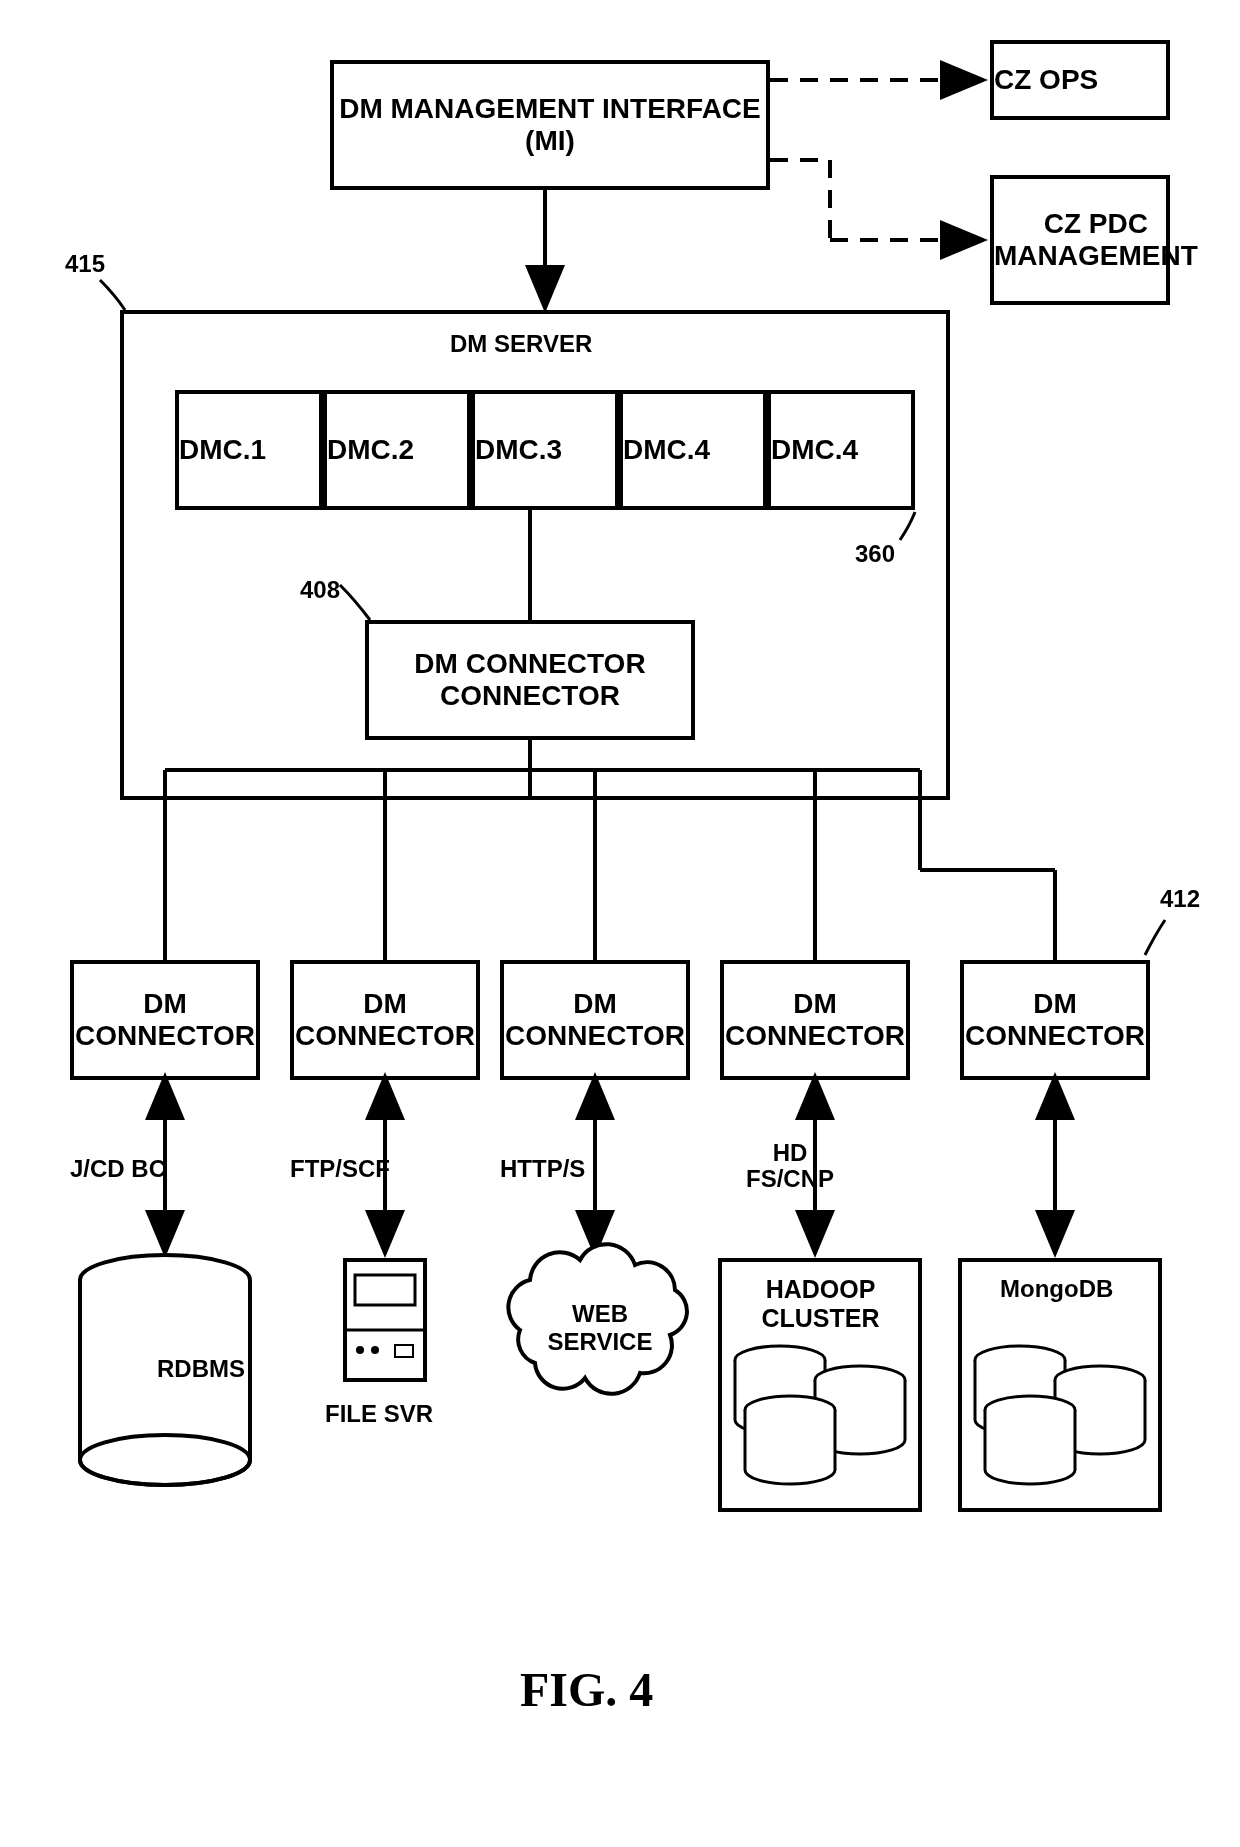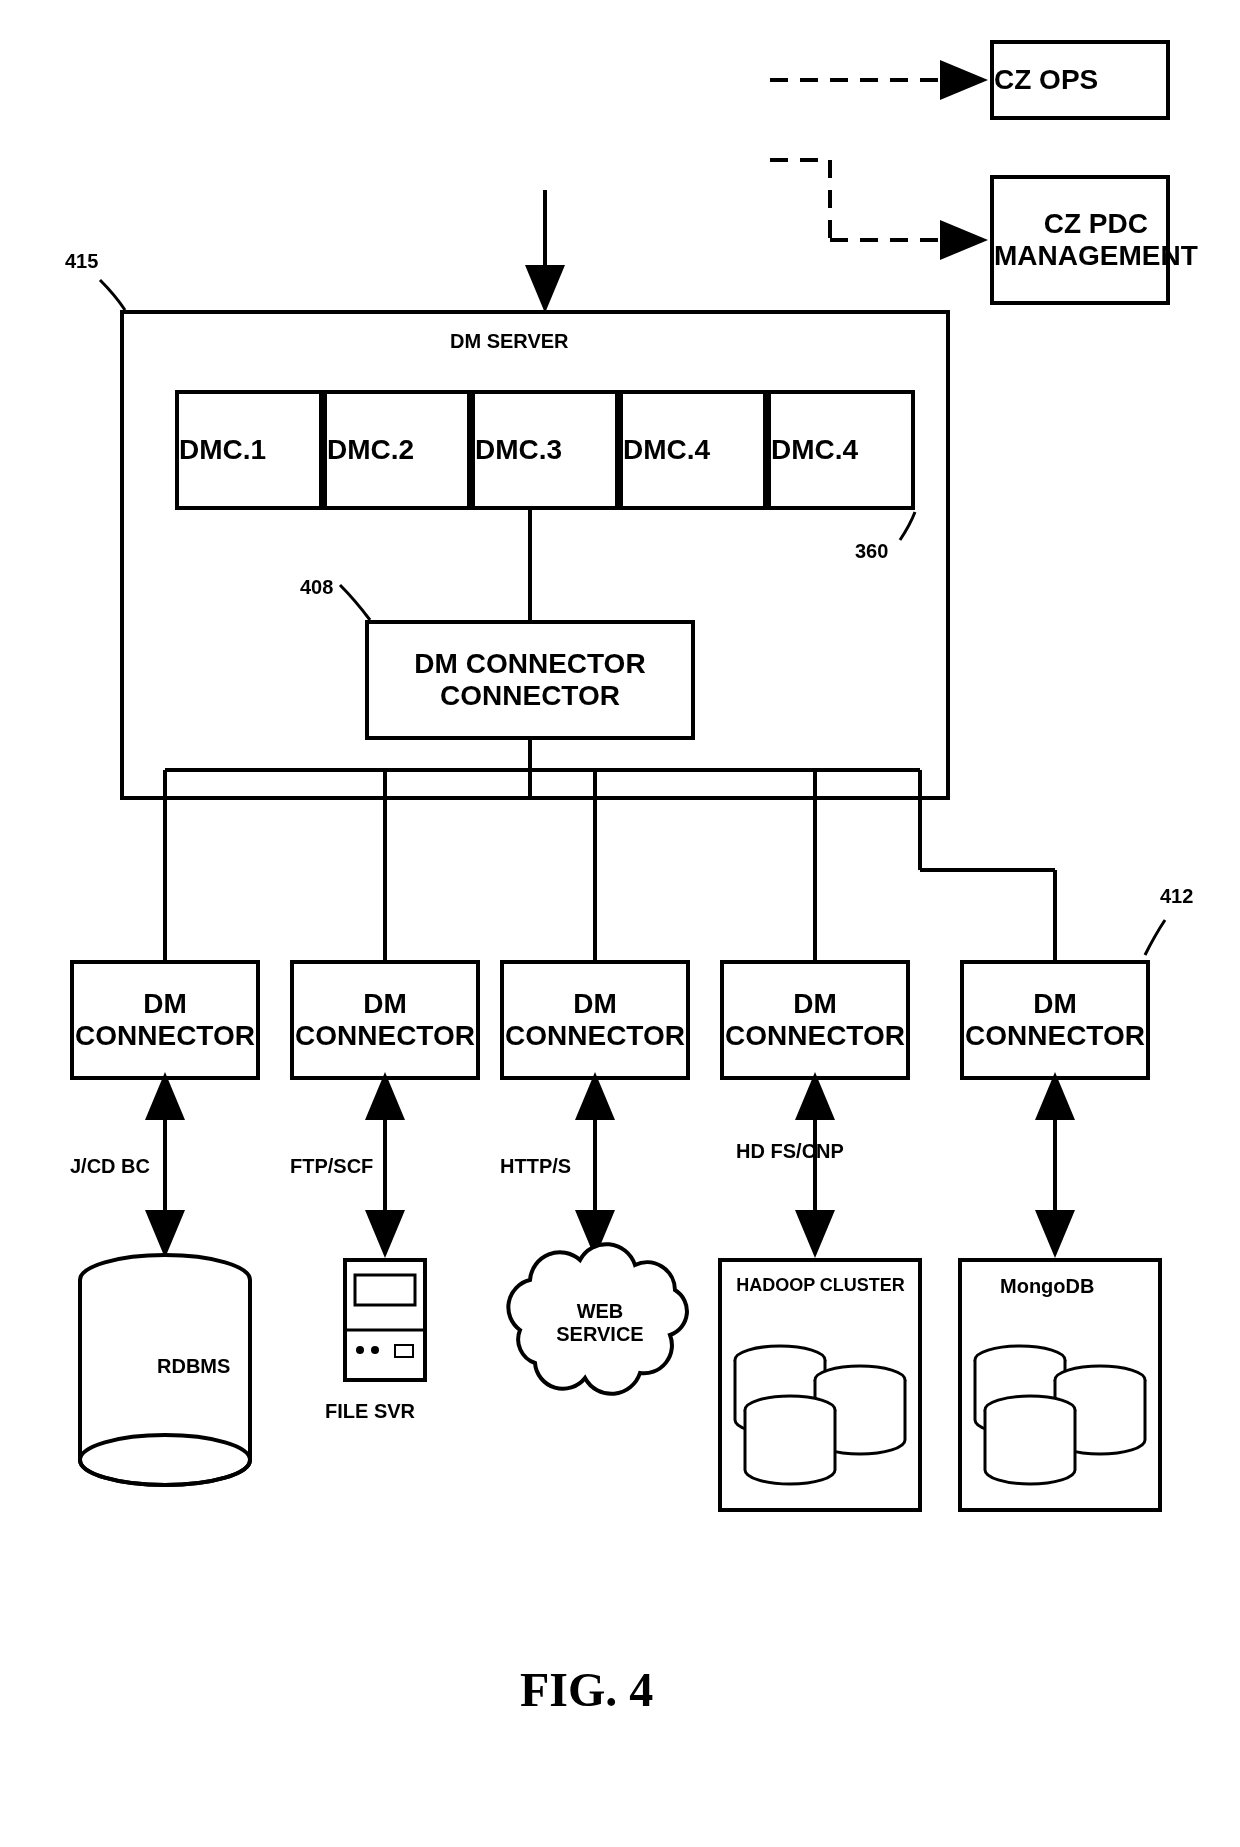--- a/index.html
+++ b/index.html
@@ -21,37 +21,40 @@
       display: flex;
       align-items: center;
       justify-content: flex-start;
       text-align: center;
       font-weight: bold;
       font-size: 28px;
     }
     .label-text {
       position: absolute;
       font-weight: bold;
-      font-size: 20px;
+      font-size: 24px;
       text-align: center;
     }
     svg { position: absolute; top: 0; left: 0; overflow: visible; }
     .figlabel {
       position: absolute;
       font-family: 'Times New Roman', serif;
       font-weight: bold;
       font-size: 48px;
       margin-top: 12px;
     }
   </style>
 </head>
 <body>
 
 <div class="canvas">
 
+  <div class="box" style="left:330px; top:60px; width:440px; height:130px;">
+    <span>DM MANAGEMENT INTERFACE (MI)</span>
+  </div>
 
   <div class="box" style="left:990px; top:40px; width:180px; height:80px;">
     <span>CZ OPS</span>
   </div>
 
   <div class="box" style="left:990px; top:175px; width:180px; height:130px;">
     <span>CZ PDC MANAGEMENT</span>
   </div>
 
   <div class="box" style="left:120px; top:310px; width:830px; height:490px; justify-content:flex-start; align-items:flex-start;">
@@ -214,21 +217,21 @@
       <rect x="985" y="1410" width="90" height="60" fill="#fff" stroke="none"></rect>
       <line x1="985" y1="1410" x2="985" y2="1470" stroke="#000" stroke-width="3"></line>
       <line x1="1075" y1="1410" x2="1075" y2="1470" stroke="#000" stroke-width="3"></line>
       <path d="M 985 1470 A 45 14 0 0 0 1075 1470" fill="#fff" stroke="#000" stroke-width="3"></path>
     </g>
   </svg>
 
   <div class="label-text" style="left:118px; top:1355px;margin-left:39px;">RDBMS</div>
   <div class="label-text" style="left:325px; top:1400px;">FILE SVR</div>
   <div class="label-text" style="left:540px; top:1300px; width:120px;">WEB SERVICE</div>
-  <div class="label-text" style="left:728px; top:1275px; width:185px; font-size:18px;">HADOOP CLUSTER</div>
+  <div class="label-text" style="left:728px; top:1275px; width:185px; font-size:25px;">HADOOP CLUSTER</div>
   <div class="label-text" style="left:1000px; top:1275px;">MongoDB</div>
 
   <div class="label-text" style="left:65px; top:250px;">415</div>
   <div class="label-text" style="left:300px; top:528px;margin-top:48px;">408</div>
   <div class="label-text" style="left:855px; top:540px;">360</div>
   <div class="label-text" style="left:1160px; top:885px;">412</div>
 
   <div class="figlabel" style="left:520px; top:1650px;">FIG. 4</div>
 
 </div>

